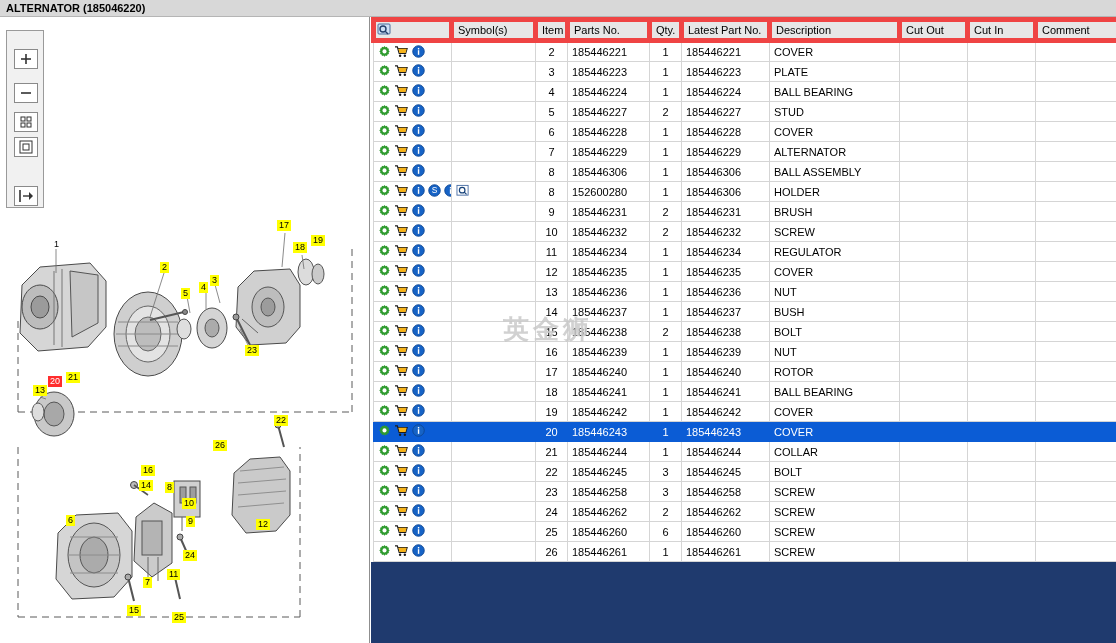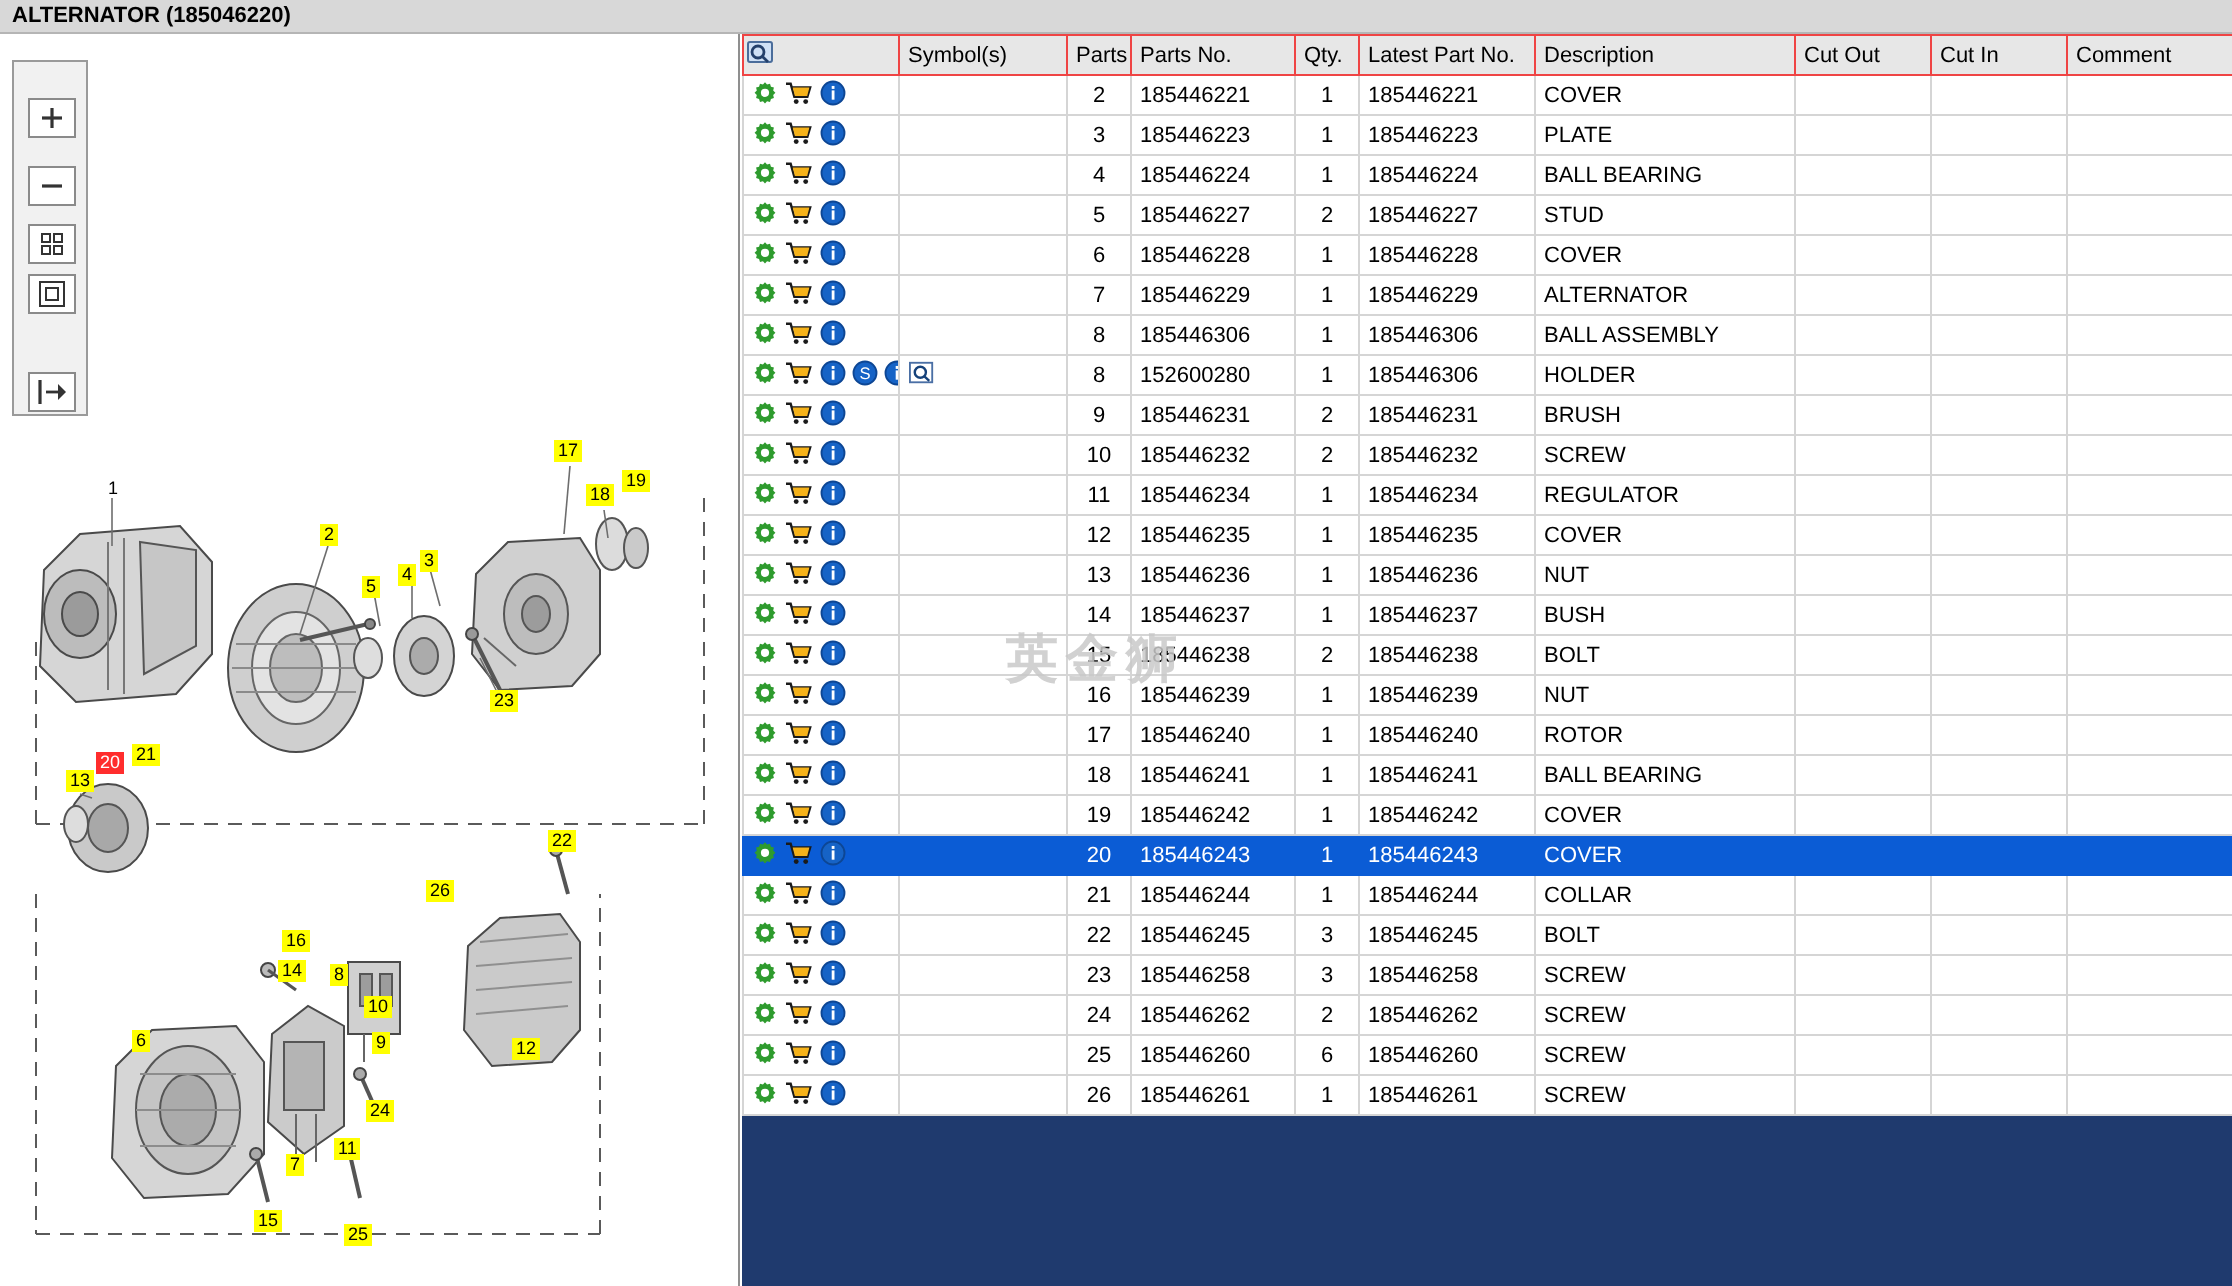--- a/index.html
+++ b/index.html
@@ -84,21 +84,21 @@
   table#parts {
     border-collapse: collapse;
     table-layout: fixed;
     width: 745px;
     font-size: 11px;
     color: #000;
     background: #ffffff;
   }
   table#parts th {
     background: #e7e7e7;
-    border: 1px solid #ef4444;
+    border: 5px solid #ef4444;
     height: 20px;
     font-weight: normal;
     font-size: 11px;
     text-align: left;
     padding: 0 4px;
     color: #000;
     white-space: nowrap;
   }
   table#parts td {
     border: 1px solid #d5d5d5;
@@ -382,21 +382,21 @@
           <th class="hdr-icon-cell">
             <span class="ic">
               <svg width="16" height="14" viewBox="0 0 16 14">
                 <rect x="2" y="2" width="12" height="10" rx="1" fill="#cfe0f5" stroke="#4b6d9b"></rect>
                 <circle cx="7" cy="7" r="3" fill="none" stroke="#24406b" stroke-width="1.4"></circle>
                 <line x1="9.2" y1="9.2" x2="12" y2="12" stroke="#24406b" stroke-width="1.4"></line>
               </svg>
             </span>
           </th>
           <th>Symbol(s)</th>
-          <th>Parts</th>
+          <th>Item</th>
           <th>Parts No.</th>
           <th>Qty.</th>
           <th>Latest Part No.</th>
           <th>Description</th>
           <th>Cut Out</th>
           <th>Cut In</th>
           <th>Comment</th>
         </tr>
       </thead>
       <tbody id="parts-body">

